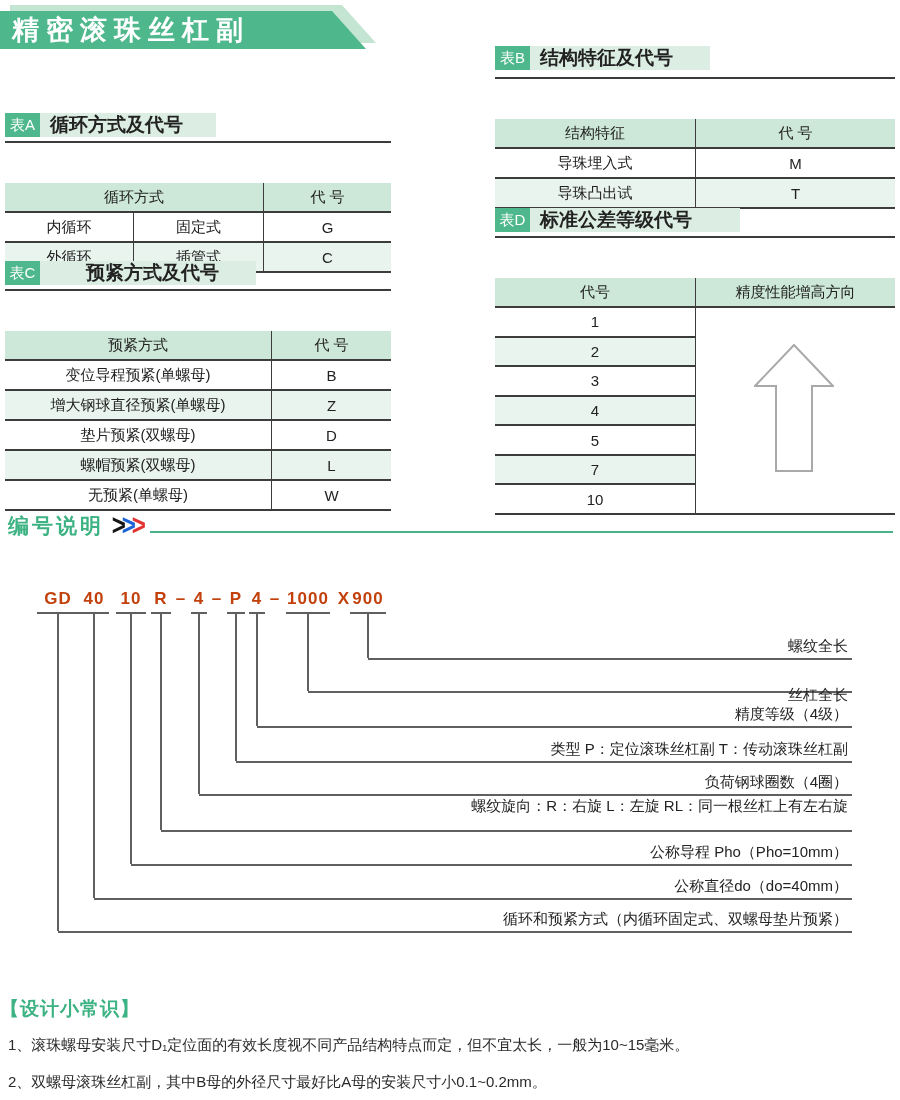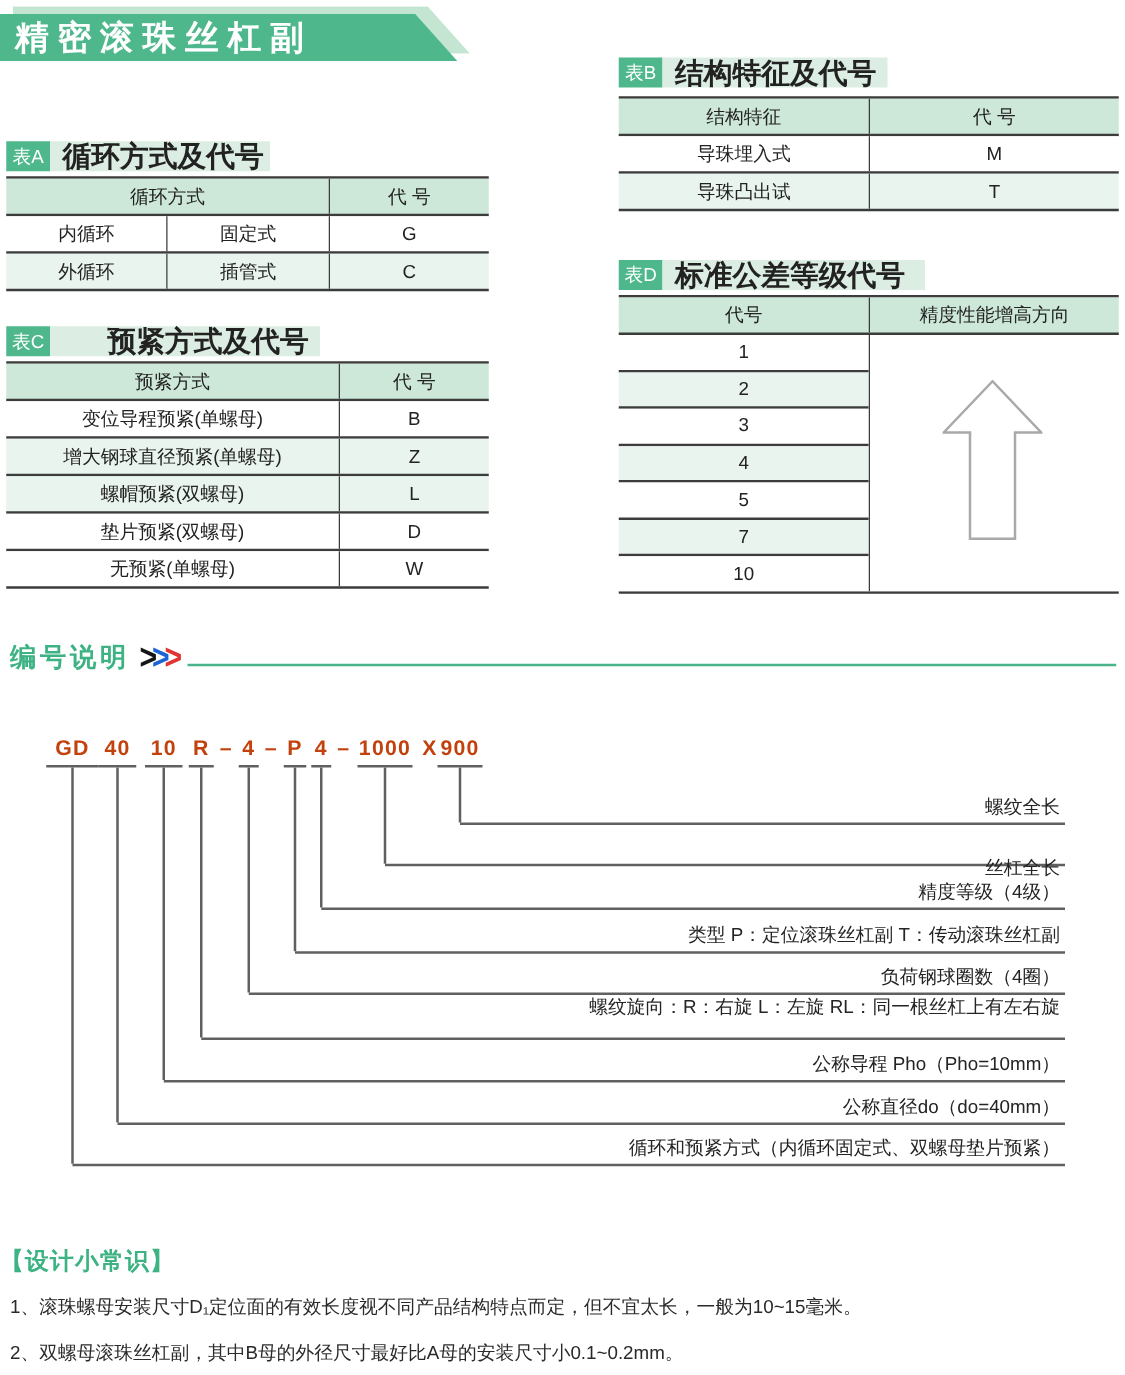--- a/index.html
+++ b/index.html
@@ -12,29 +12,29 @@
   .banner-front{position:absolute;left:0;top:11px;width:366px;height:38px;background:#4eb88c;
                clip-path:polygon(0 0,calc(100% - 34px) 0,100% 100%,0 100%);
                display:flex;align-items:center;}
   .banner-front span{color:#fff;font-size:27px;font-weight:bold;letter-spacing:7px;padding-left:12px;white-space:nowrap;}
 
   
   .tbl-label{position:absolute;height:24px;display:flex;}
   .chip{width:35px;height:24px;background:#4eb88c;color:#fff;font-size:15px;
         display:flex;align-items:center;justify-content:center;flex:none;}
   .strip{height:24px;background:#dceee3;display:flex;align-items:center;
-         font-size:23px;font-weight:bold;color:#222;padding-left:10px;white-space:nowrap;}
+         font-size:19px;font-weight:bold;color:#222;padding-left:10px;white-space:nowrap;}
 
   
   .tbl{position:absolute;border-top:2px solid #3c3c3c;box-sizing:border-box;}
   .trow{display:flex;height:28px;border-bottom:2px solid #3c3c3c;}
   .tcell{display:flex;align-items:center;justify-content:center;font-size:15px;color:#222;
          box-sizing:border-box;white-space:nowrap;}
   .vline{border-left:1px solid #3c3c3c;}
-  .hdr{background:#cde8d8;}
+  .hdr{background:#cde8d8;margin-top:40px;}
   .alt{background:#e8f4ed;}
   .white{background:#fff;}
 
   
   .d-body{display:flex;height:205px;border-bottom:2px solid #3c3c3c;}
   .d-left{width:200px;display:flex;flex-direction:column;box-sizing:border-box;}
   .d-left .drow{flex:1;display:flex;align-items:center;justify-content:center;
                 font-size:15px;border-bottom:2px solid #3c3c3c;box-sizing:border-box;}
   .d-left .drow:last-child{border-bottom:none;}
   .d-right{width:200px;border-left:1px solid #3c3c3c;box-sizing:border-box;position:relative;background:#fff;}
@@ -116,27 +116,27 @@
       <div class="tcell vline" style="width:120px;">代 号</div>
     </div>
     <div class="trow white">
       <div class="tcell" style="width:266px;">变位导程预紧(单螺母)</div>
       <div class="tcell vline" style="width:120px;">B</div>
     </div>
     <div class="trow alt">
       <div class="tcell" style="width:266px;">增大钢球直径预紧(单螺母)</div>
       <div class="tcell vline" style="width:120px;">Z</div>
     </div>
+    <div class="trow white">
+      <div class="tcell" style="width:266px;">垫片预紧(双螺母)</div>
+      <div class="tcell vline" style="width:120px;">D</div>
+    </div>
     <div class="trow alt">
       <div class="tcell" style="width:266px;">螺帽预紧(双螺母)</div>
       <div class="tcell vline" style="width:120px;">L</div>
-    </div>
-    <div class="trow white">
-      <div class="tcell" style="width:266px;">垫片预紧(双螺母)</div>
-      <div class="tcell vline" style="width:120px;">D</div>
     </div>
     <div class="trow white">
       <div class="tcell" style="width:266px;">无预紧(单螺母)</div>
       <div class="tcell vline" style="width:120px;">W</div>
     </div>
   </div>
 
   <div class="tbl-label" style="left:495px;top:208px;">
     <div class="chip">表D</div>
     <div class="strip" style="width:200px;">标准公差等级代号</div>

